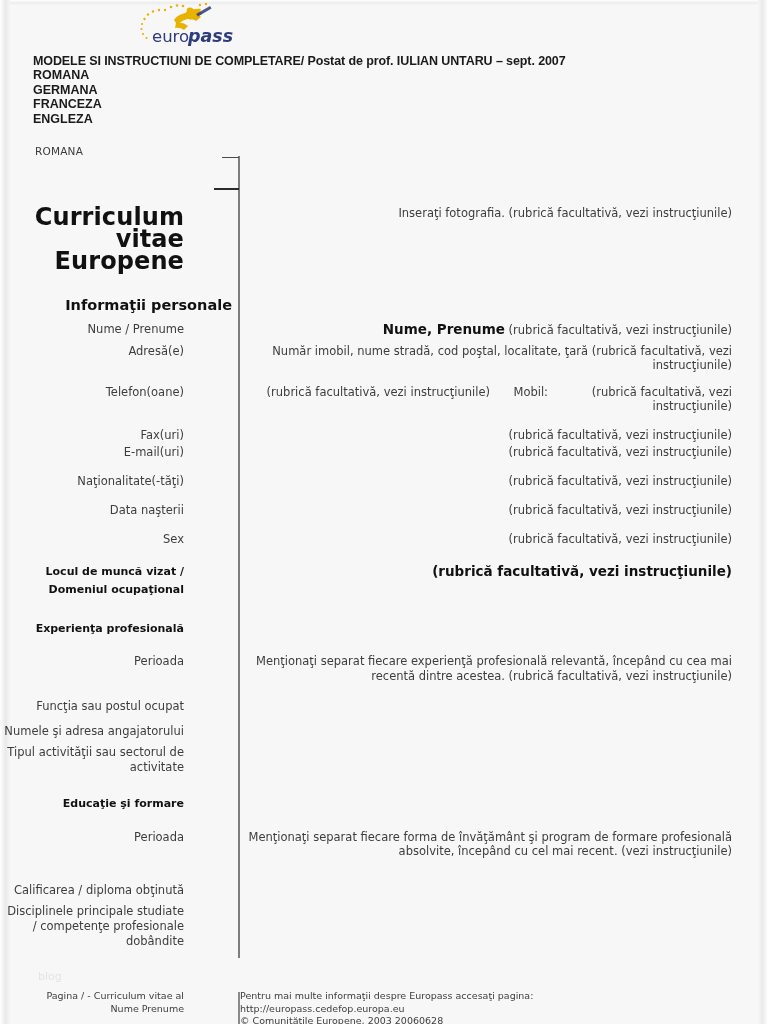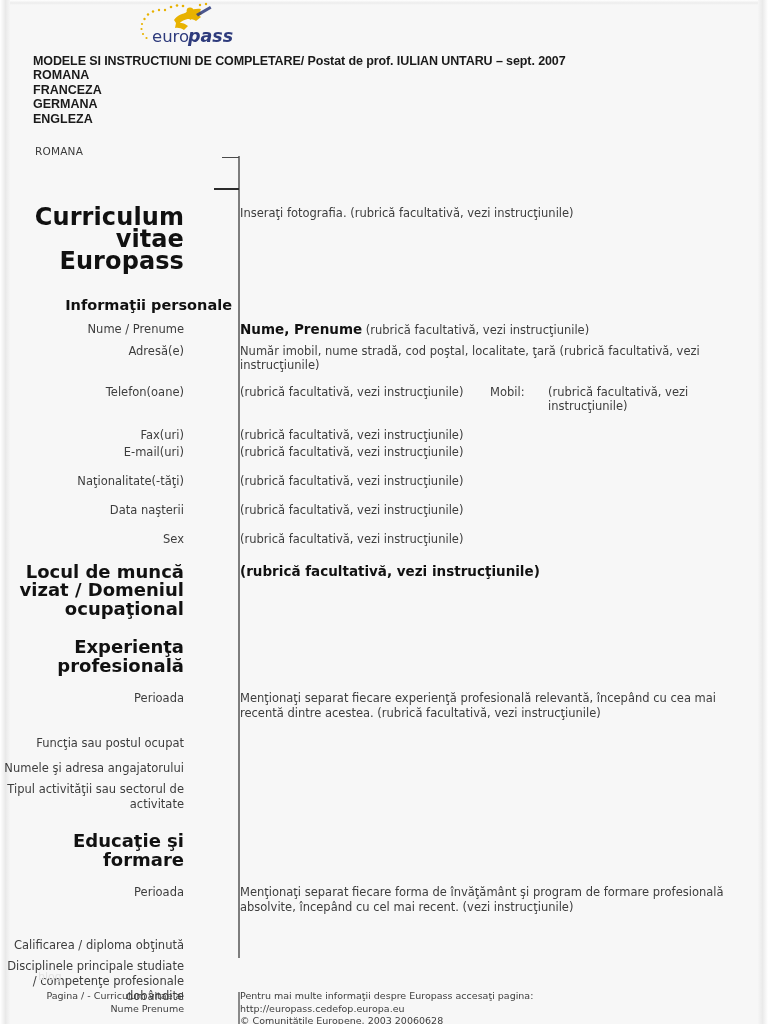--- a/index.html
+++ b/index.html
@@ -122,39 +122,40 @@
     flex: 0 0 196px;
   }
   .val {
     margin-left: 44px;
     width: 492px;
     font-family: "DejaVu Sans", sans-serif;
     font-size: 11.5px;
     line-height: 14.5px;
     color: #3d3d3d;
     flex: 0 0 492px;
+    text-align: right;
   }
 
   
   .lbl.title {
     font-size: 24px;
     line-height: 22px;
     font-weight: bold;
     color: #111111;
     letter-spacing: 0.1px;
   }
   .lbl.heading {
     font-size: 14.5px;
     line-height: 18px;
     font-weight: bold;
     color: #111111;
     margin-left: 48px;
   }
   .lbl.heading-lg {
-    font-size: 18px;
+    font-size: 11px;
     line-height: 18.5px;
     font-weight: bold;
     color: #111111;
   }
 
   
   .val .strong {
     font-weight: bold;
     font-size: 13.5px;
     color: #111111;
@@ -274,37 +275,37 @@
       </g>
 
       <text x="22" y="40" font-family="DejaVu Sans, sans-serif" font-size="16.5" fill="#2e3b7c">euro</text>
       <text x="58" y="40" font-family="DejaVu Sans, sans-serif" font-size="17.5" font-weight="bold" font-style="italic" fill="#2e3b7c">pass</text>
     </svg>
   </div>
 
   <div class="header">
     <div class="header-title">MODELE SI INSTRUCTIUNI DE COMPLETARE/ Postat de prof. IULIAN UNTARU – sept. 2007</div>
     <div class="header-lang">ROMANA</div>
+    <div class="header-lang">GERMANA</div>
     <div class="header-lang">FRANCEZA</div>
-    <div class="header-lang">GERMANA</div>
     <div class="header-lang">ENGLEZA</div>
   </div>
 
   <div class="section-caption">ROMANA</div>
 
   <div class="rule-vertical"></div>
   <div class="rule-tick rule-tick-1"></div>
   <div class="rule-tick rule-tick-2"></div>
 
   <div class="cv">
 
     <div class="row">
       <div class="lbl title">
         <span>Curriculum vitae</span><br>
-        <span>Europass</span>
+        <span>Europene</span>
       </div>
       <div class="val">Inseraţi fotografia. (rubrică facultativă, vezi instrucţiunile)</div>
     </div>
 
     <div class="sp-24"></div>
 
     <div class="row">
       <div class="lbl heading">Informaţii personale</div>
       <div class="val"></div>
     </div>

